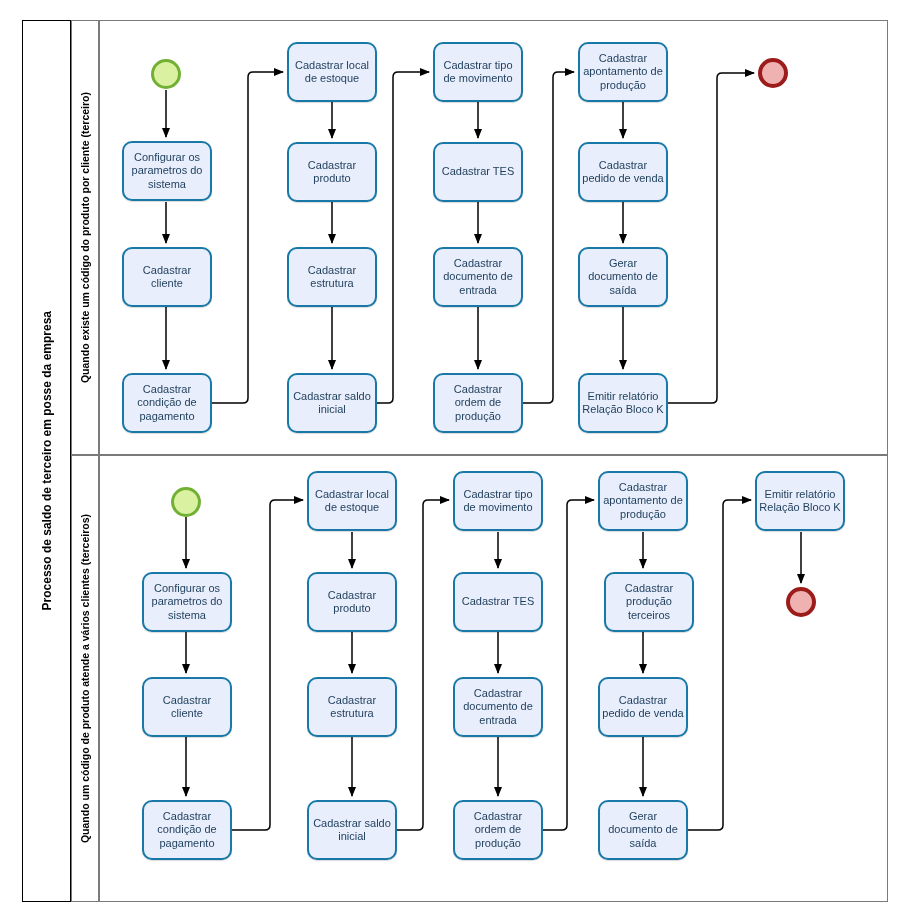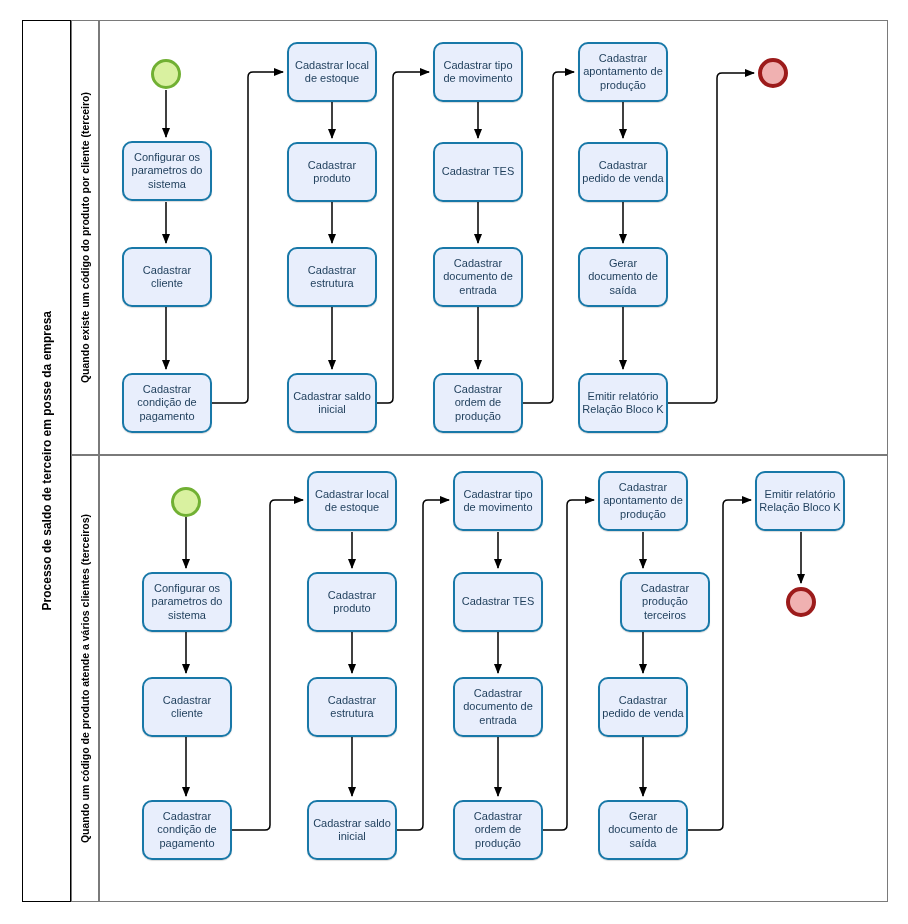--- a/index.html
+++ b/index.html
@@ -118,19 +118,19 @@
   <div class="task" style="left:142px;top:800px">Cadastrar condição de pagamento</div>
   <div class="task" style="left:307px;top:471px">Cadastrar local de estoque</div>
   <div class="task" style="left:307px;top:572px">Cadastrar produto</div>
   <div class="task" style="left:307px;top:677px">Cadastrar estrutura</div>
   <div class="task" style="left:307px;top:800px">Cadastrar saldo inicial</div>
   <div class="task" style="left:453px;top:471px">Cadastrar tipo de movimento</div>
   <div class="task" style="left:453px;top:572px">Cadastrar TES</div>
   <div class="task" style="left:453px;top:677px">Cadastrar documento de entrada</div>
   <div class="task" style="left:453px;top:800px">Cadastrar ordem de produção</div>
   <div class="task" style="left:598px;top:471px">Cadastrar apontamento de produção</div>
-  <div class="task" style="left:620px;top:572px">Cadastrar produção terceiros</div>
+  <div class="task" style="left:604px;top:572px">Cadastrar produção terceiros</div>
   <div class="task" style="left:598px;top:677px">Cadastrar pedido de venda</div>
   <div class="task" style="left:598px;top:800px">Gerar documento de saída</div>
   <div class="task" style="left:755px;top:471px">Emitir relatório Relação Bloco K</div>
   <div class="event end" style="left:786px;top:587px"></div>
 
 </div>
 
 </body></html>

